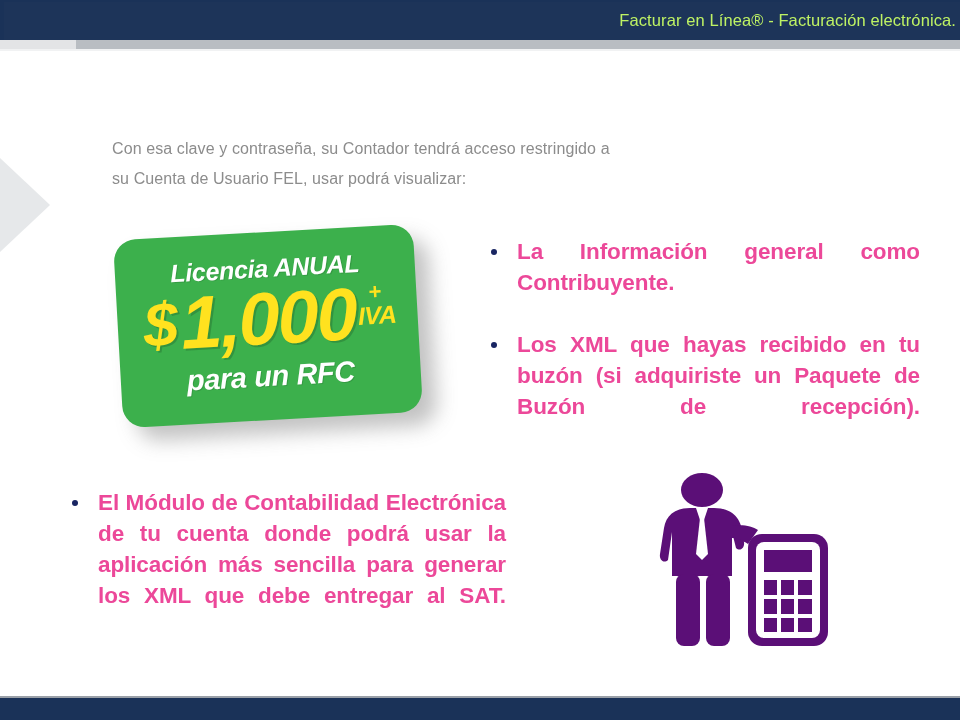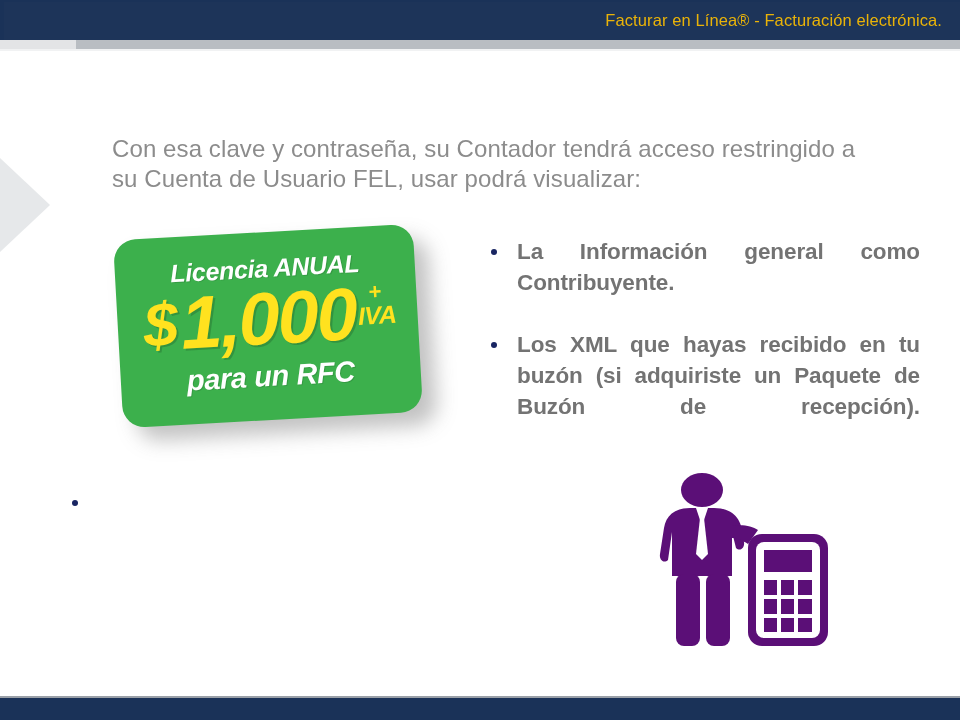--- a/index.html
+++ b/index.html
@@ -29,23 +29,23 @@
     border-left: 3px solid #2c4straight;
   }
   .header-bar-inner {
     position: absolute;
     left: 4px; top: 2px;
     right: 0; bottom: 0;
     background: #1d3459;
   }
   .header-title {
     position: absolute;
-    right: 18px;
+    right: 4px;
     top: 11px;
-    color: #eab308;
+    color: #bef264;
     font-size: 16.5px;
     letter-spacing: 0.1px;
     white-space: nowrap;
     margin-left: 32px;
   }
   .header-underline {
     position: absolute;
     left: 0; top: 40px;
     width: 960px;
     height: 9px;
@@ -93,21 +93,21 @@
     border-left: 50px solid #e6e8ea;
   }
 
   
   .intro {
     position: absolute;
     left: 112px;
     top: 134px;
     width: 760px;
     color: #8c8c8c;
-    font-size: 24px;
+    font-size: 16px;
     line-height: 30px;
     font-weight: 400;
     letter-spacing: 0.1px;
   }
   .intro span { display: block; }
 
   
   .card-wrap {
     position: absolute;
     left: 118px;
@@ -230,21 +230,21 @@
     background: #3cb04c;
     border-radius: 22px;
     transform: scaleY(-1);
     -webkit-mask-image: linear-gradient(to bottom, rgba(0,0,0,0.0) 58%, rgba(0,0,0,0.85) 100%);
     mask-image: linear-gradient(to bottom, rgba(0,0,0,0.0) 58%, rgba(0,0,0,0.85) 100%);
   }
 
   
   .bullets {
     position: absolute;
-    color: #737373;
+    color: #ec4899;
     font-weight: bold;
     font-size: 22.5px;
     line-height: 31px;
     letter-spacing: -0.1px;
   }
   .bullets-right {
     left: 483px;
     top: 236px;
     width: 437px;
   }
@@ -329,20 +329,21 @@
     </div>
     <div class="bullet-item">
       <span class="bullet-dot"></span>
       <span>Los XML que hayas recibido en tu buzón (si adquiriste un Paquete de Buzón de recepción).</span>
     </div>
   </div>
 
   <div class="bullets bullets-left">
     <div class="bullet-item">
       <span class="bullet-dot"></span>
+      <span>El Módulo de Contabilidad Electrónica de tu cuenta donde podrá usar la aplicación más sencilla para generar los XML que debe entregar al SAT.</span>
     </div>
   </div>
 
   <div class="accountant">
     <svg viewBox="0 0 190 185" width="190" height="185">
       <g fill="#5b0f77">
 
         <ellipse cx="54" cy="22" rx="21" ry="17"></ellipse>
 
         <path d="M42 40 L66 40 C84 40 92 50 94 62 L96 74 C97 80 92 84 88 80 L84 64 L84 108 L24 108 L24 64 L20 92 C16 96 11 92 12 86 L16 60 C18 48 26 40 42 40 Z"></path>

